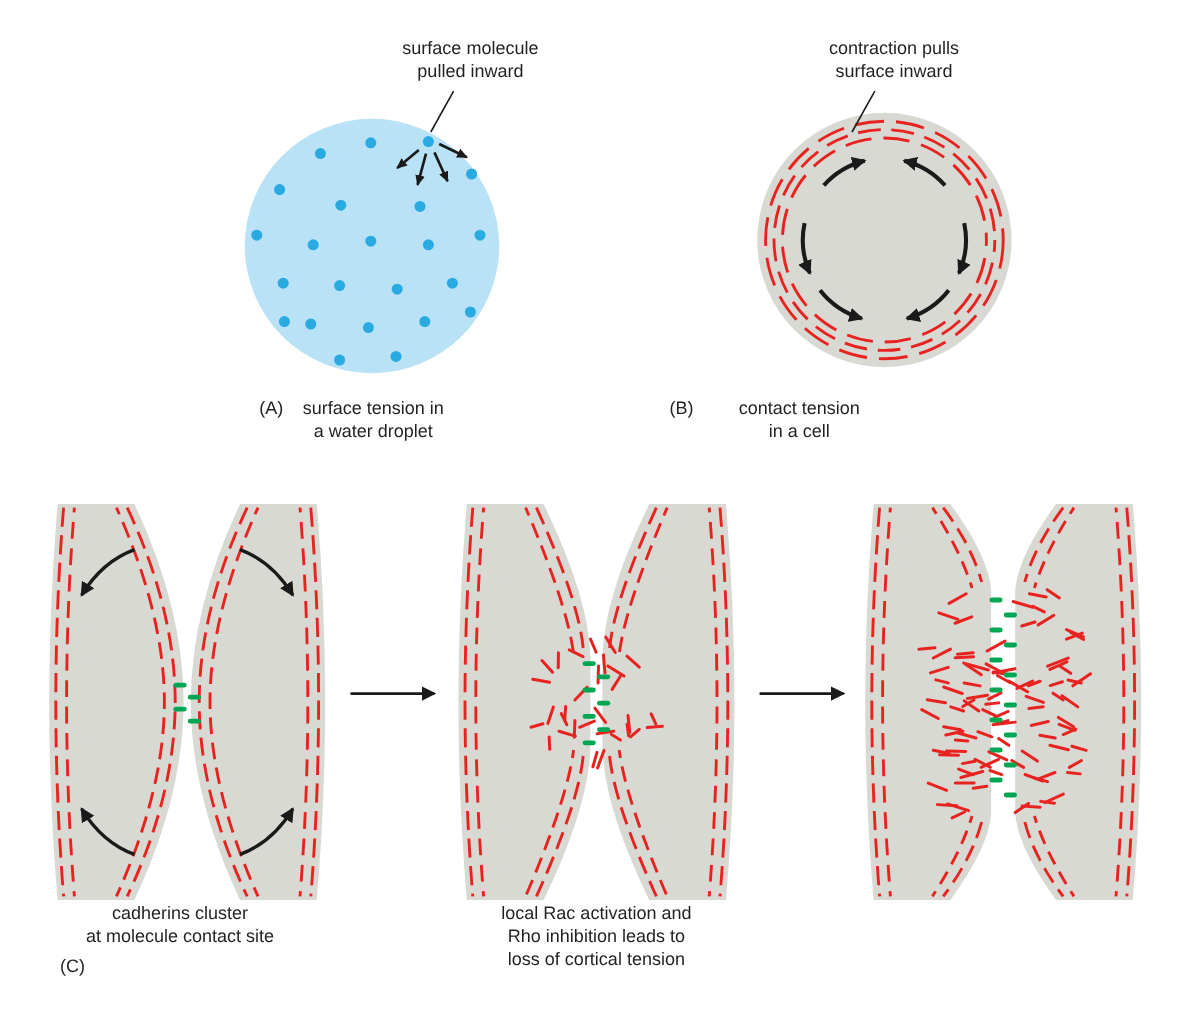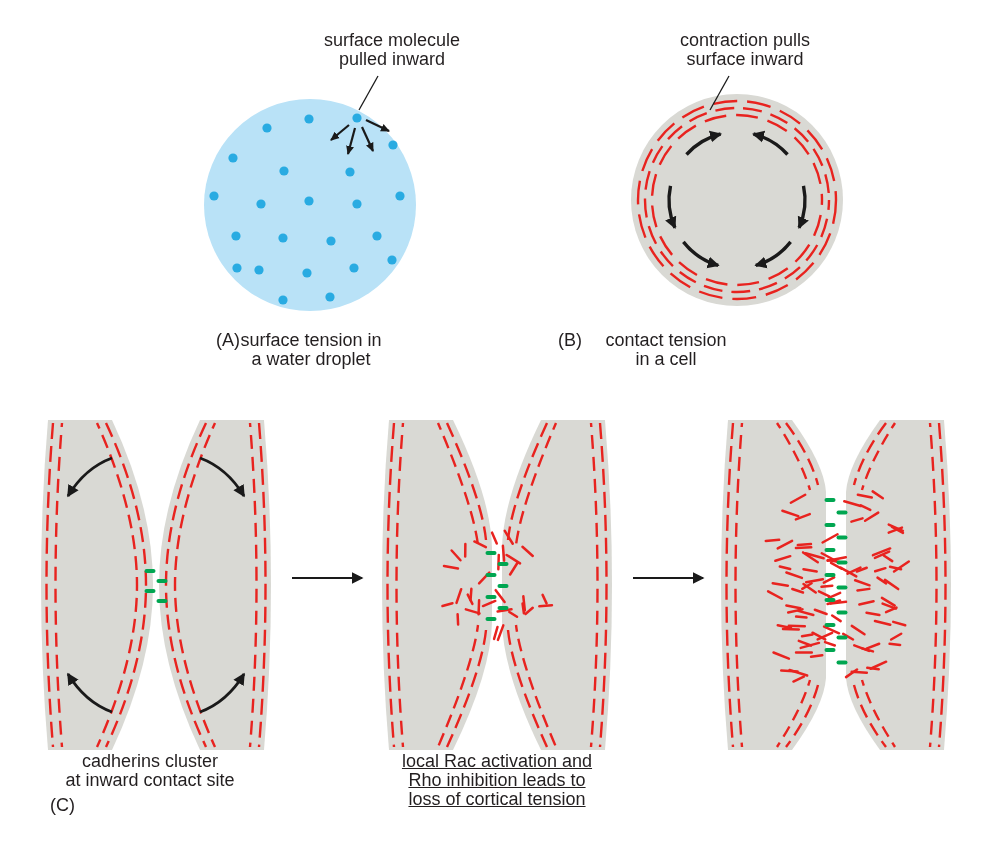--- a/index.html
+++ b/index.html
@@ -1,20 +1,20 @@
 <!DOCTYPE html>
 <html style="--bg: #ffffff; --droplet: #b9e2f7; --molecule: #29abe2; --cell-gray: #d9d9d4; --actin-red: #e8231f; --cadherin-green: #00a651; --arrow-black: #1a1a1a; --text: #231f20;"><head>
 <meta charset="utf-8">
 <style>
   * { margin:0; padding:0; box-sizing:border-box; }
   html,body { background:#ffffff; }
   body { font-family:"Liberation Sans","DejaVu Sans",sans-serif; }
   .fig { position:relative; width:990px; height:854px; background:var(--bg,#ffffff); overflow:hidden; }
   .art { position:absolute; left:0; top:0; display:block; }
-  .txt { position:absolute; font-size:18px; line-height:19px; color:var(--text,#231f20); white-space:pre-line; }
+  .txt { position:absolute; font-size:15px; line-height:19px; color:var(--text,#231f20); white-space:pre-line; }
   .center { text-align:center; }
 
   .droplet   { fill:var(--droplet,#b9e2f7); }
   .dot       { fill:var(--molecule,#29abe2); }
   .cellbody  { fill:var(--cell-gray,#d9d9d4); }
   .cortex    { fill:none; stroke:var(--actin-red,#e8231f); stroke-width:2.4; }
   .frag      { stroke:var(--actin-red,#e8231f); stroke-width:2.5; stroke-linecap:round; }
   .cadherin  { fill:var(--cadherin-green,#00a651); }
   .barrow    { fill:none; stroke:var(--arrow-black,#1a1a1a); stroke-width:3.4; }
   .barrow2   { fill:none; stroke:var(--arrow-black,#1a1a1a); stroke-width:2.8; }
@@ -322,19 +322,19 @@
 
   <div class="txt" style="left:216px; top:331px;">(A)</div>
   <div class="txt center" style="left:201px; top:331px; width:220px;">surface tension in
 a water droplet</div>
 
   <div class="txt" style="left:558px; top:331px;">(B)</div>
   <div class="txt center" style="left:556px; top:331px; width:220px;">contact tension
 in a cell</div>
 
   <div class="txt center" style="left:30px; top:752px; width:240px;">cadherins cluster
-at inward contact site</div>
-  <div class="txt center" style="left:367px; top:752px; width:260px;text-decoration:underline;">local Rac activation and
+at molecule contact site</div>
+  <div class="txt center" style="left:367px; top:752px; width:260px;">local Rac activation and
 Rho inhibition leads to
 loss of cortical tension</div>
 
   <div class="txt" style="left:50px; top:796px;">(C)</div>
 </div>
 
 </body></html>

